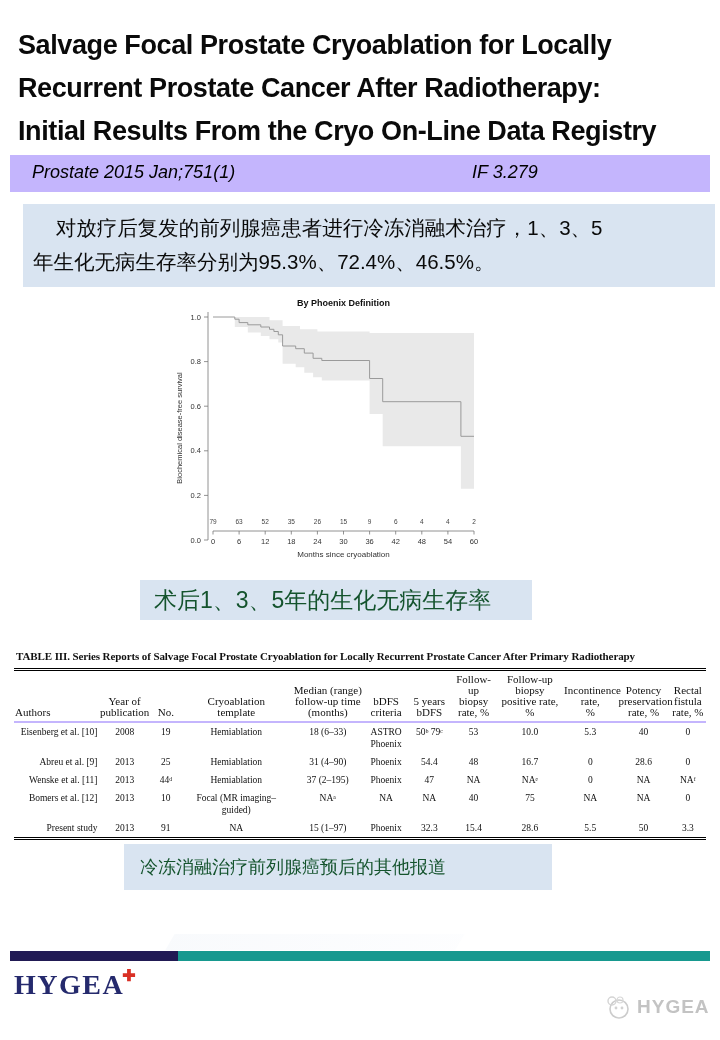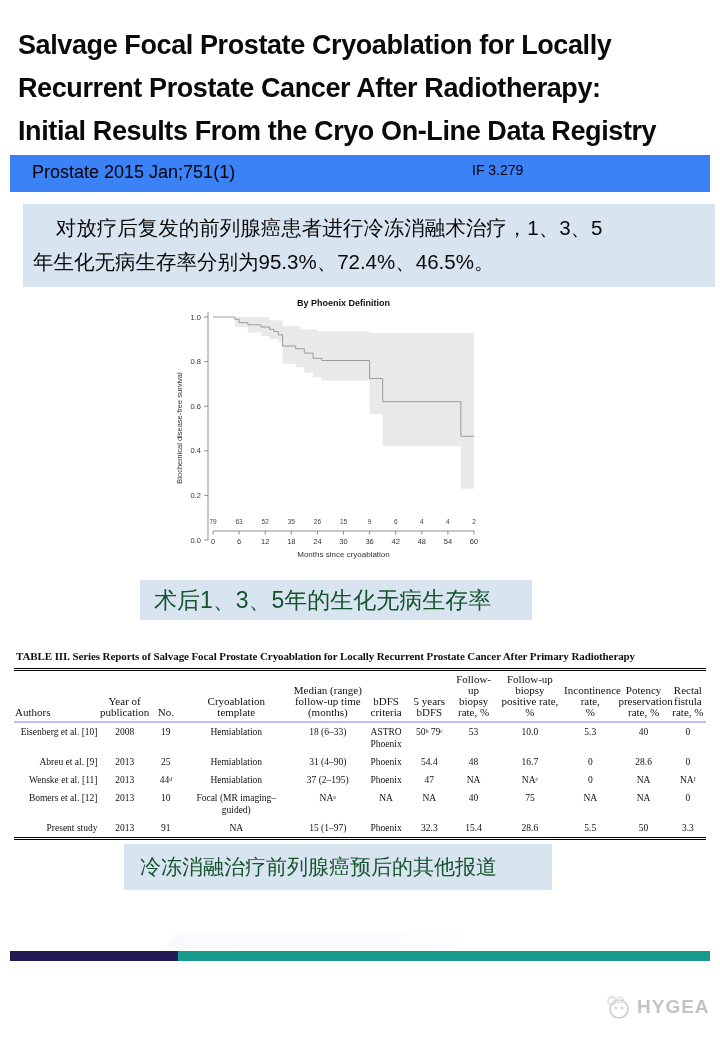--- a/index.html
+++ b/index.html
@@ -2,33 +2,33 @@
 <html><head>
 <meta charset="utf-8">
 <style>
   html,body{margin:0;padding:0;background:#ffffff;}
   .slide{position:relative;width:720px;height:1040px;background:#ffffff;overflow:hidden;
          font-family:"Liberation Sans",sans-serif;color:#000;}
   .page-title{position:absolute;left:18px;top:24px;width:698px;
          font-weight:bold;font-size:27px;line-height:43px;letter-spacing:-0.4px;
          white-space:pre-line;color:#0a0a0a;}
   .journal-bar{position:absolute;left:10px;top:155px;width:700px;height:37px;
-         background:#3b82f6;}
+         background:#c4b5fd;font-style:italic;}
   .journal-citation{position:absolute;left:22px;top:7px;font-size:18px;color:#000;}
-  .impact-factor{position:absolute;left:462px;top:7px;font-size:14px;color:#000;}
+  .impact-factor{position:absolute;left:462px;top:7px;font-size:18px;color:#000;}
   .summary-box{position:absolute;left:23px;top:204px;width:692px;height:83px;
          background:#d9e4f1;font-size:20.5px;line-height:34px;white-space:pre;
          padding:7px 0 0 10px;box-sizing:border-box;color:#0a0a0a;}
   .km-chart{position:absolute;left:172px;top:294px;width:344px;height:274px;background:#fff;}
   .km-chart svg{display:block;}
   .caption-blue{background:#d9e4f1;box-sizing:border-box;color:#14532d;}
   .survival-caption{position:absolute;left:140px;top:580px;width:392px;height:40px;
          font-size:23px;line-height:40px;padding-left:14px;}
   .table-caption{position:absolute;left:124px;top:844px;width:428px;height:46px;
-         font-size:21px;line-height:46px;padding-left:16px;}
+         font-size:18px;line-height:46px;padding-left:16px;}
   .table-section{position:absolute;left:14px;top:650px;width:692px;
          font-family:"Liberation Serif",serif;color:#111;}
   .table-title{font-size:11px;font-weight:bold;margin:0 0 6px 2px;letter-spacing:-0.1px;}
   table.series{width:692px;border-collapse:collapse;table-layout:fixed;
          border-top:3px double #000;border-bottom:3px double #000;}
   table.series thead th{font-weight:normal;font-size:11px;line-height:11px;
          vertical-align:bottom;padding:3px 1px;white-space:pre-line;
          border-bottom:2px solid #c4b5fd;text-align:center;font-family:"Liberation Serif",serif;}
   table.series thead th:first-child{text-align:left;}
   table.series tbody td{font-size:9.5px;line-height:12px;padding:3px 1px;
@@ -248,20 +248,21 @@
         </tbody>
     </table>
   </div>
 
   <div class="caption-blue table-caption">冷冻消融治疗前列腺癌预后的其他报道</div>
 
   <div class="faint-decoration"></div>
   <div class="bar-navy"></div>
   <div class="bar-teal"></div>
 
+  <div class="hygea-logo"><span>HYGEA</span><span class="cross">✚</span></div>
 
   <div class="watermark">
     <svg width="28" height="28" viewBox="0 0 28 28" xmlns="http://www.w3.org/2000/svg">
       <circle cx="15" cy="16" r="9" fill="none" stroke="#cccccc" stroke-width="1.6"></circle>
       <circle cx="8" cy="8" r="4" fill="none" stroke="#d4d4d4" stroke-width="1.4"></circle>
       <circle cx="16" cy="7" r="3" fill="none" stroke="#d8d8d8" stroke-width="1.2"></circle>
       <circle cx="12" cy="15" r="1.4" fill="#d2d2d2"></circle>
       <circle cx="18" cy="15" r="1.4" fill="#d2d2d2"></circle>
     </svg>
     <span class="wm-text">HYGEA</span>

